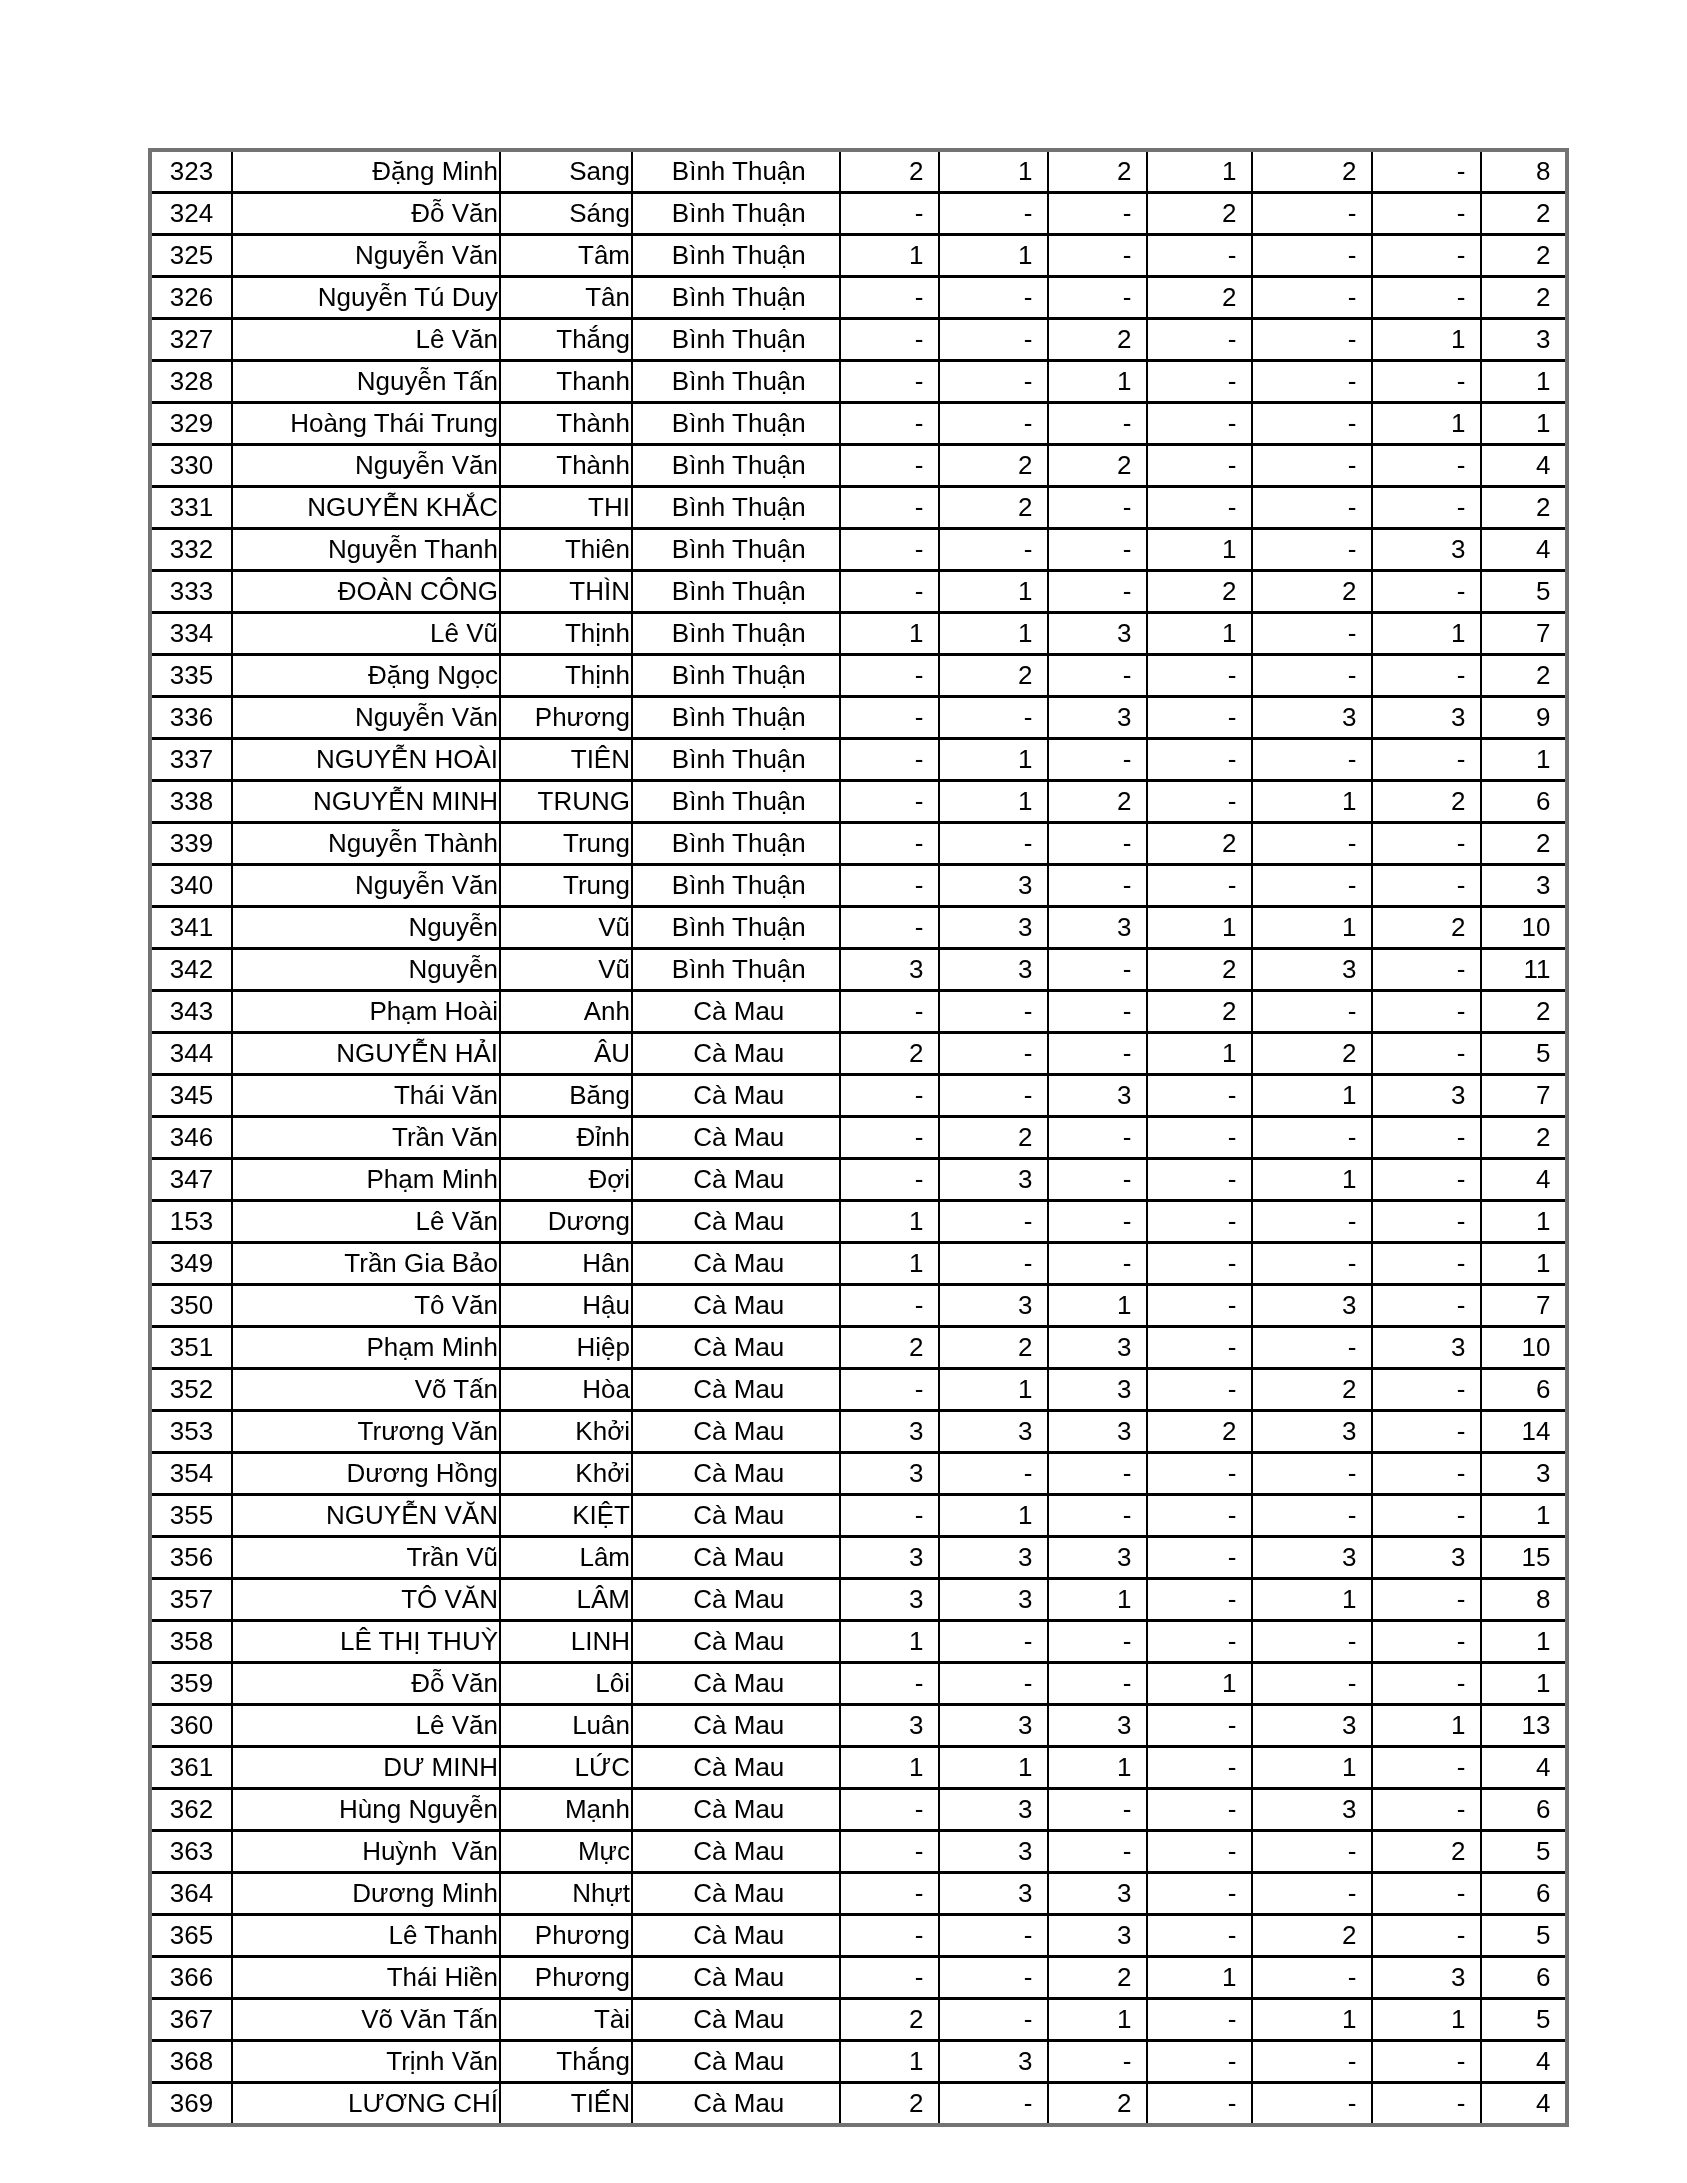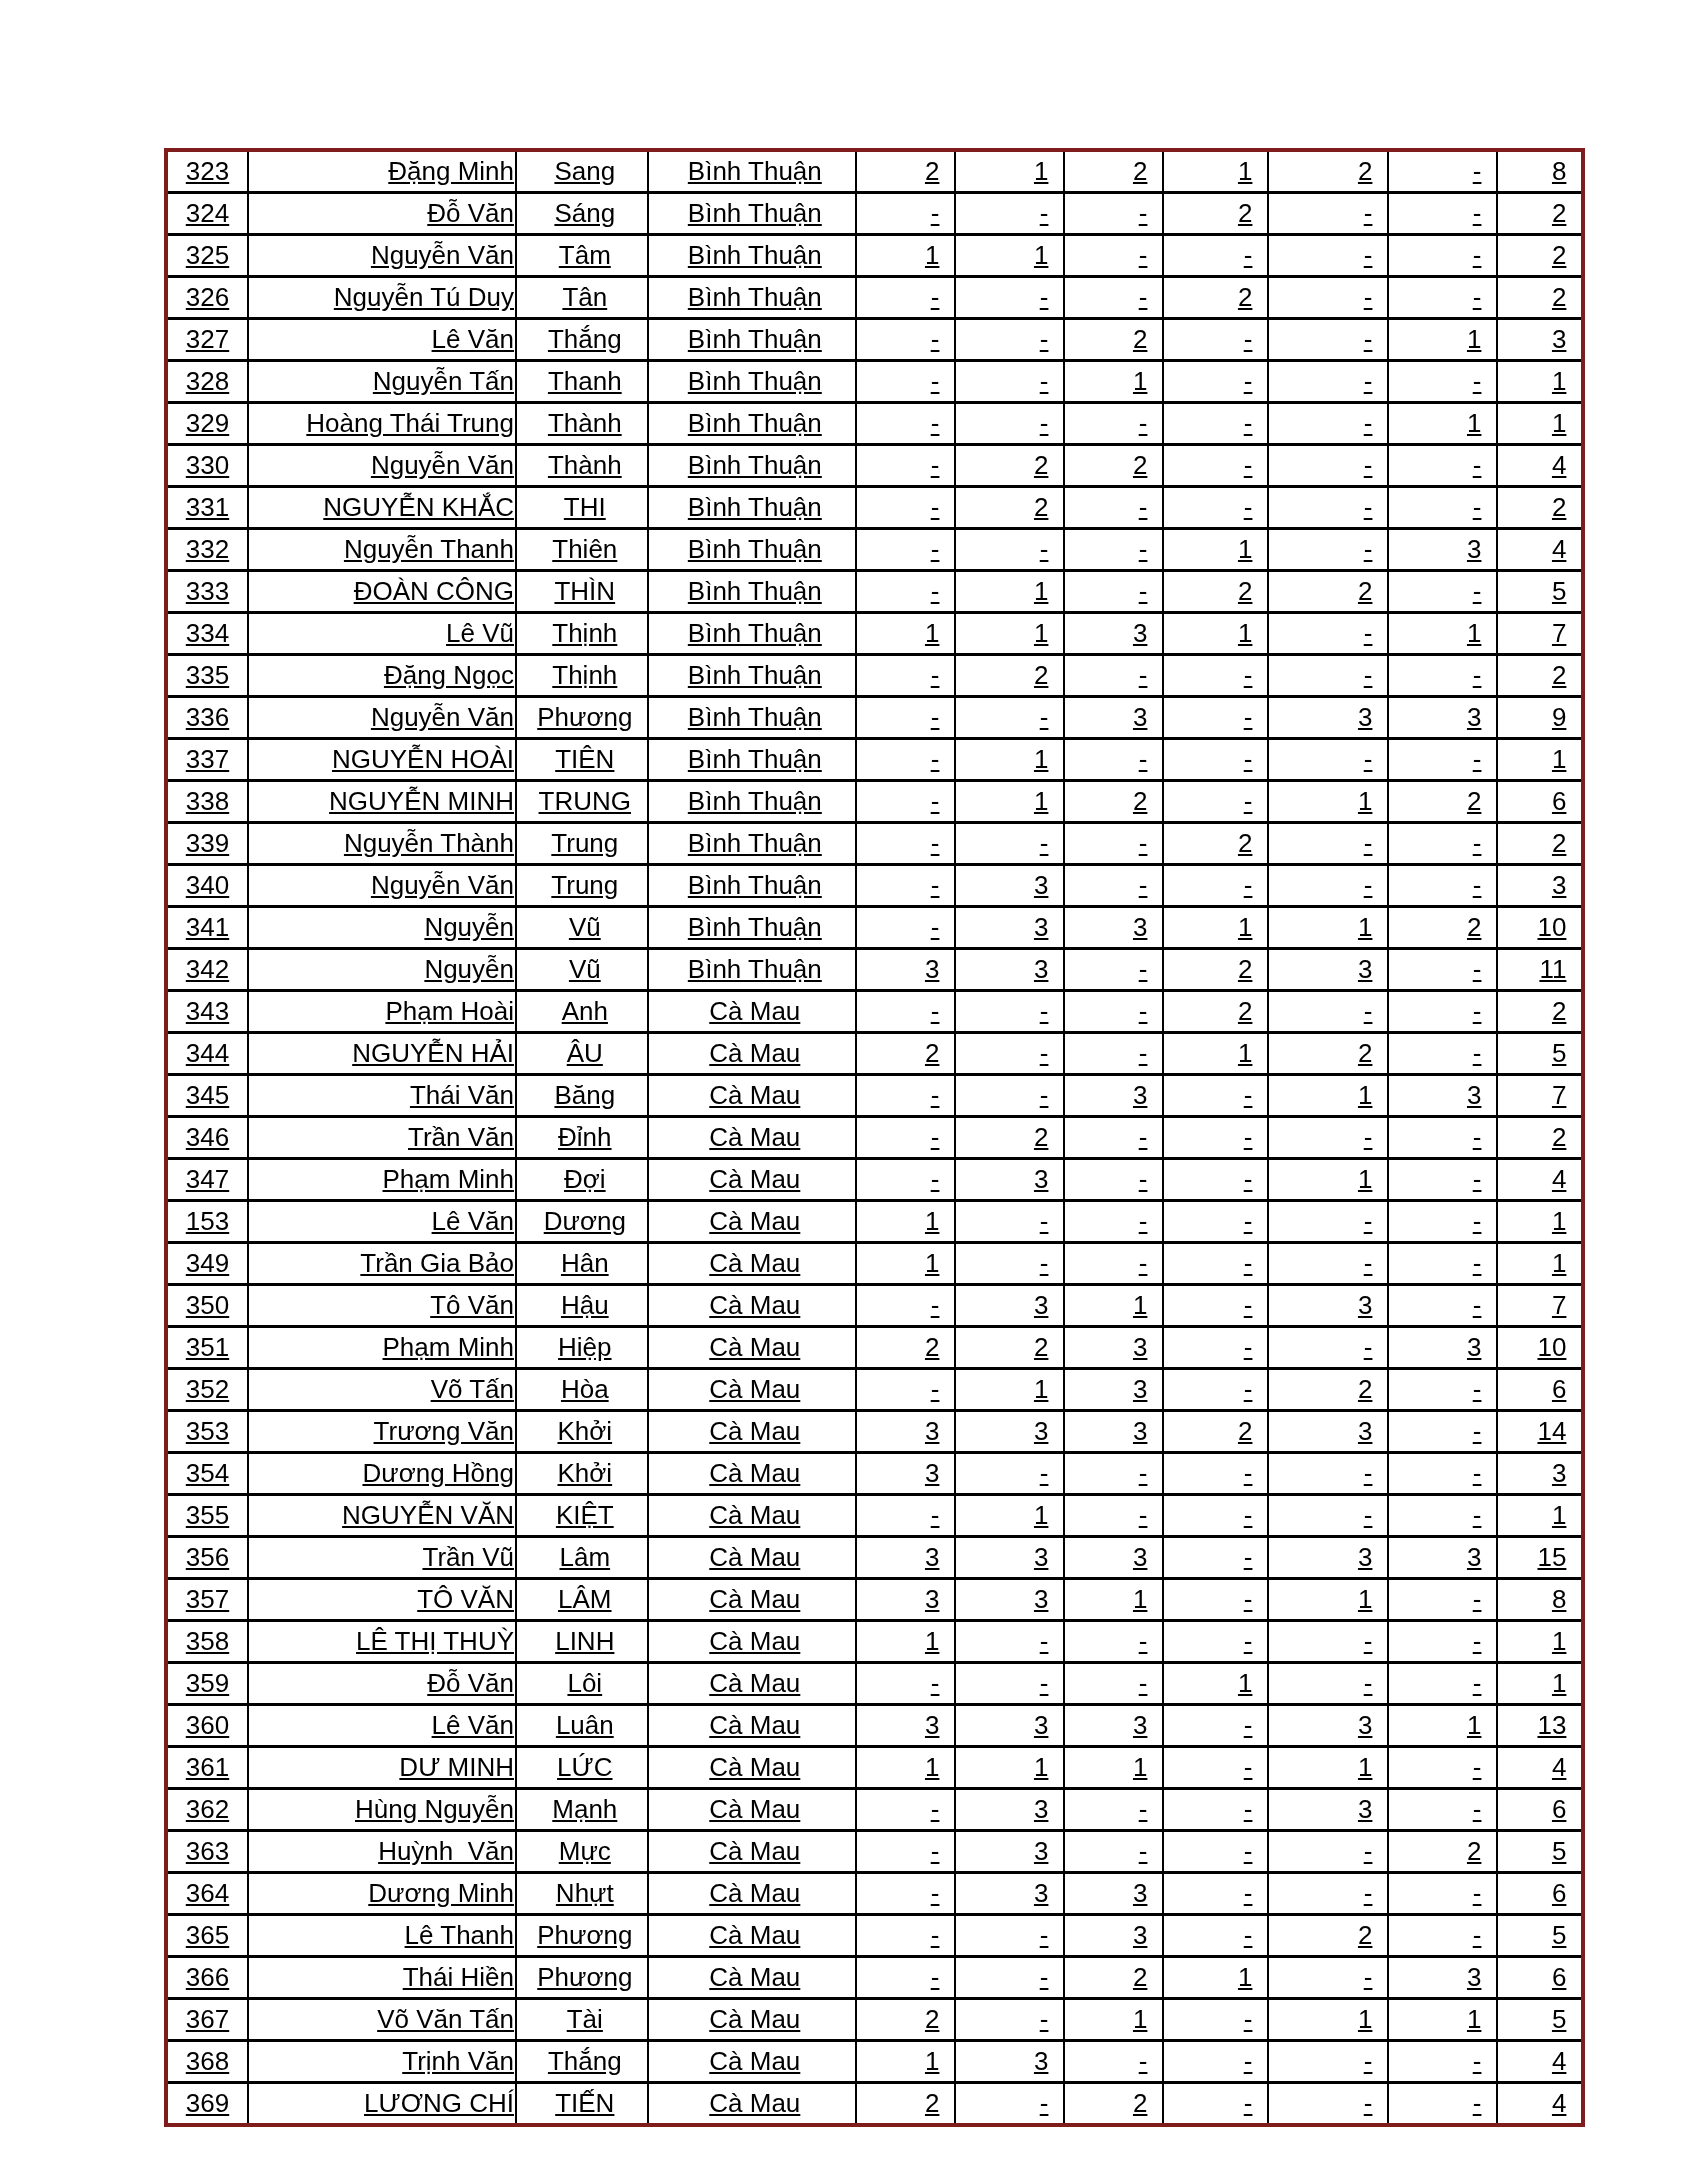--- a/index.html
+++ b/index.html
@@ -11,42 +11,41 @@
     position: relative;
     width: 1687px;
     height: 2183px;
     background: #ffffff;
     font-family: "Liberation Sans", sans-serif;
     color: #000000;
     overflow: hidden;
   }
   table.roster {
     position: absolute;
-    left: 164px;
+    left: 148px;
     top: 148px;
     width: 1416px;
     border-collapse: collapse;
     table-layout: fixed;
-    border: 4px solid #7f1d1d;
-    text-decoration: underline;
+    border: 4px solid #737373;
   }
   table.roster td {
     border: 2px solid #000000;
     border-top-width: 3.3px;
     border-bottom-width: 3.3px;
     height: 37px;
     font-size: 26px;
     line-height: 1.05;
     vertical-align: middle;
     overflow: hidden;
     white-space: pre;
   }
   td.c-no    { text-align: center; }
   td.c-given { text-align: right; padding-left: 0; }
-  td.c-family{ text-align: center; padding-left: 6.6px; }
+  td.c-family{ text-align: right; padding-left: 6.6px; }
   td.c-prov  { text-align: center; padding-left: 6.6px; }
   td.c-num   { text-align: right; padding-right: 14.6px; }
   td.c-total { text-align: right; padding-right: 14.6px; }
 </style>
 </head>
 <body>
 
 <div class="page">
   <table class="roster">
     <colgroup>

